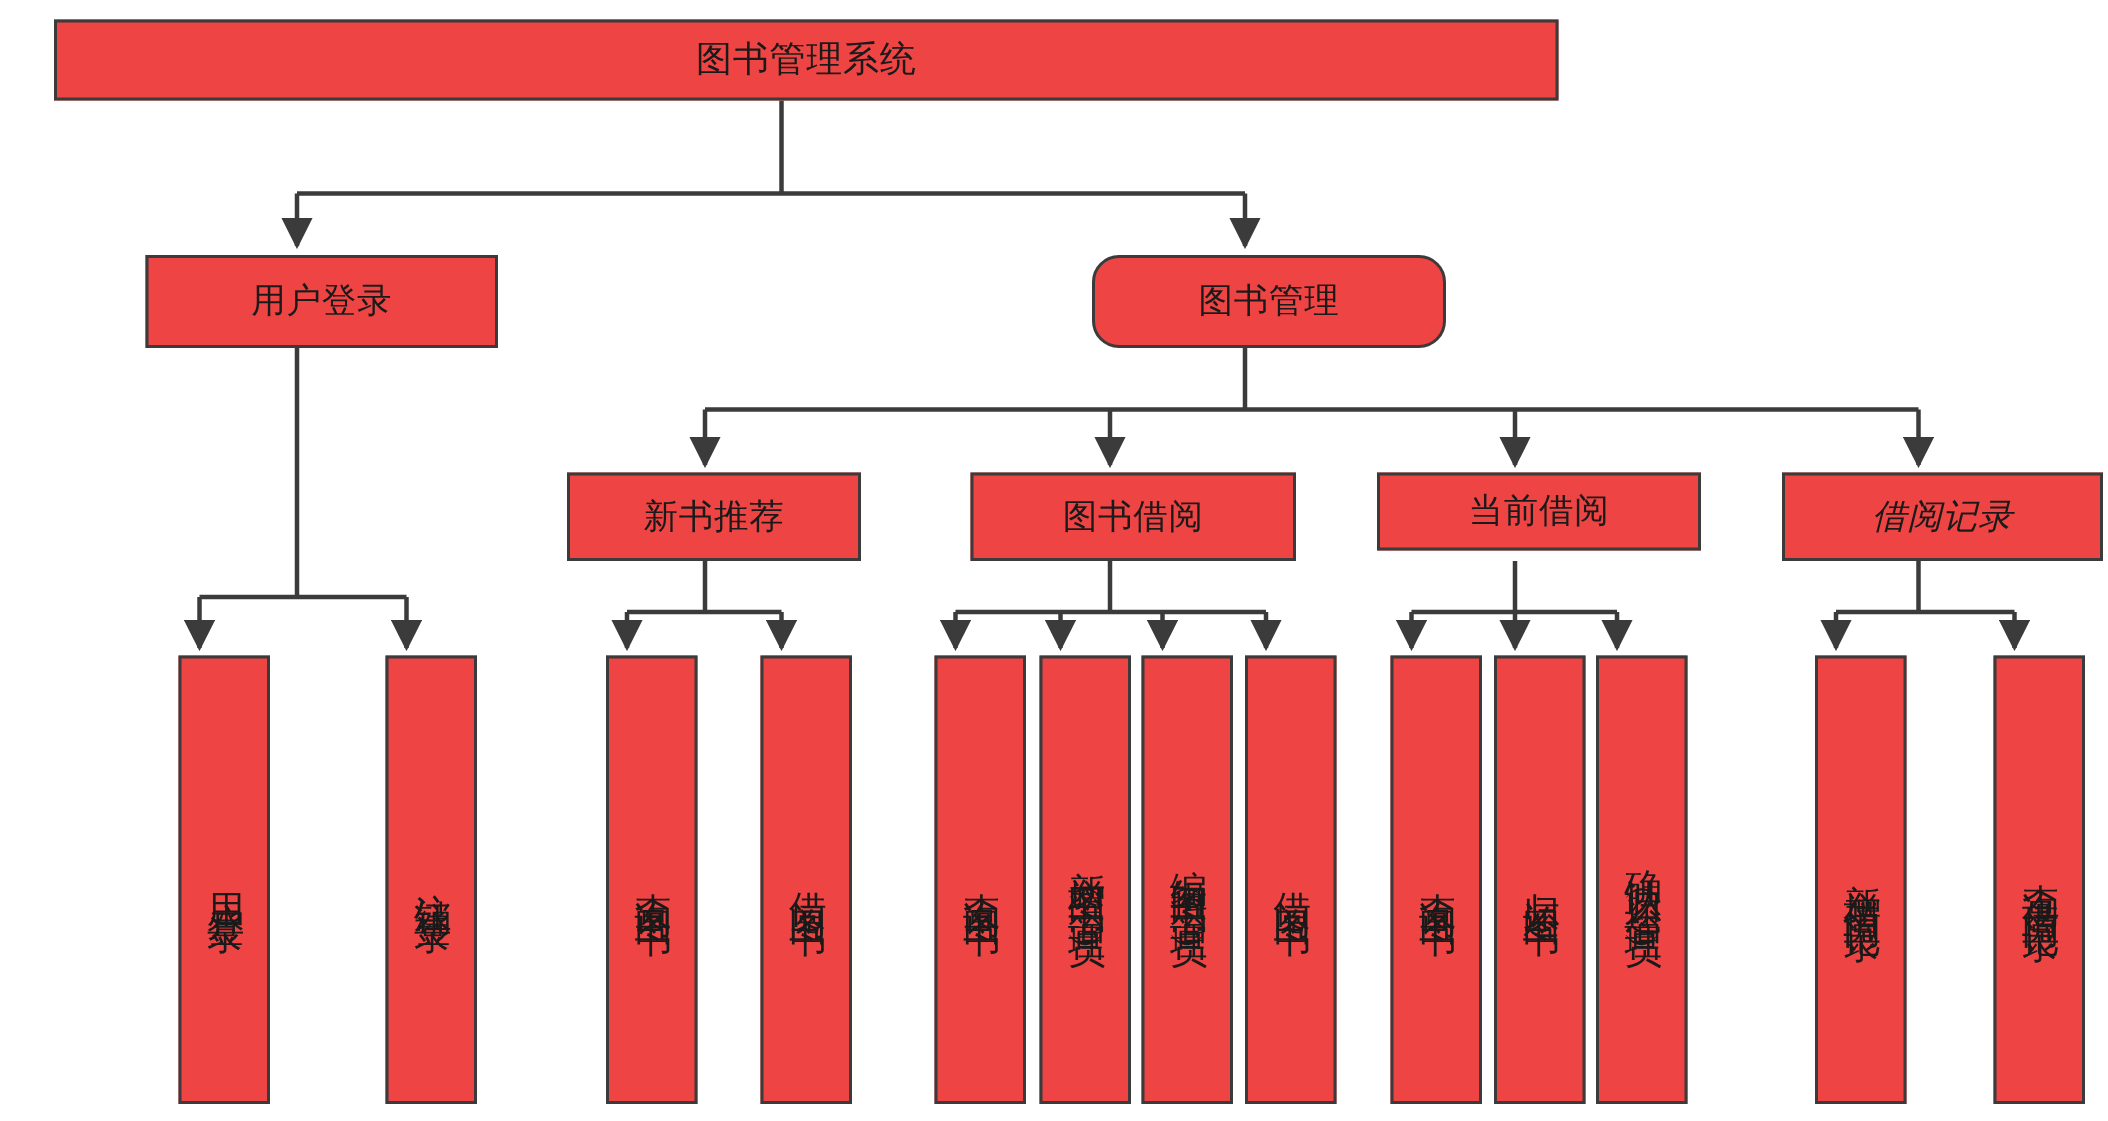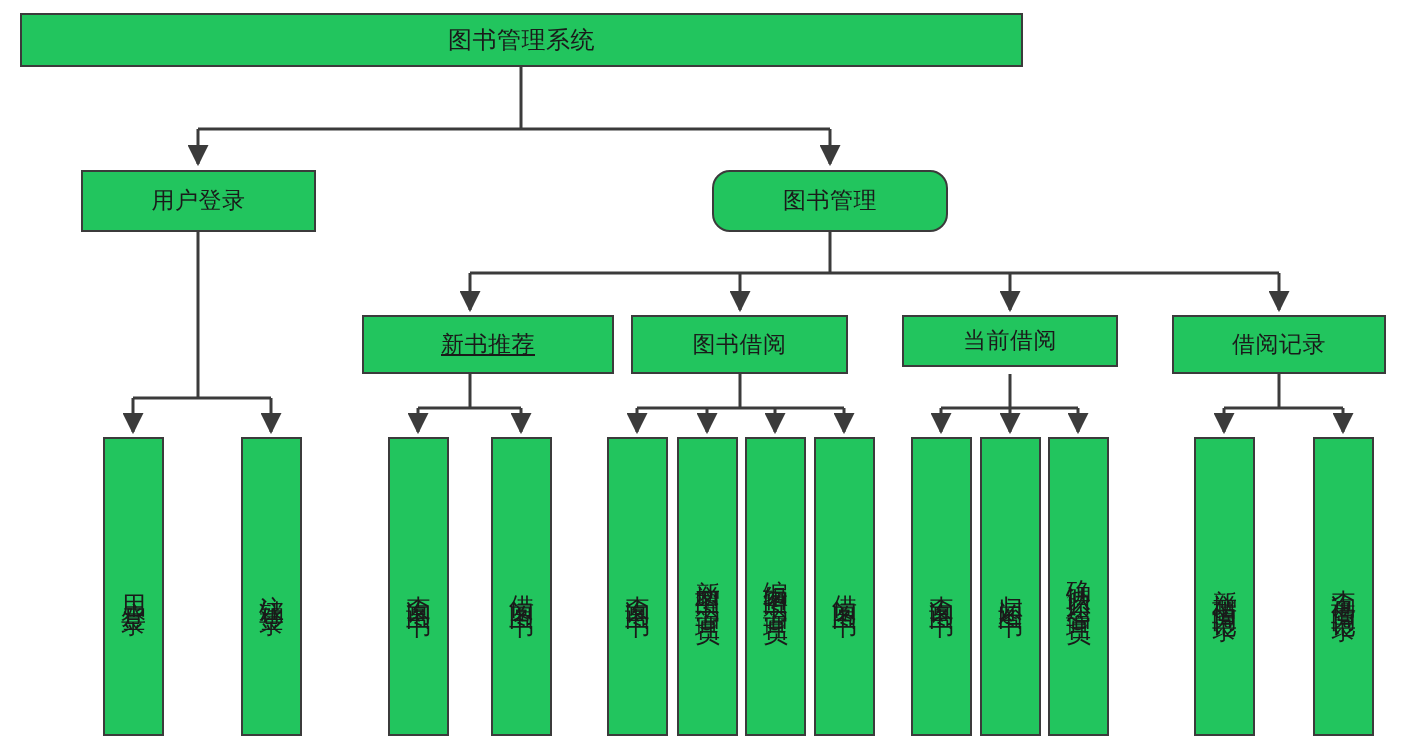--- a/index.html
+++ b/index.html
@@ -22,27 +22,28 @@
     position: absolute;
     left: 0;
     top: 0;
     width: 1405px;
     height: 747px;
     pointer-events: none;
   }
   .node {
     position: absolute;
     box-sizing: border-box;
-    background: #22c55e;
+    background: #ef4444;
     border: 2px solid #3b3b3b;
     display: flex;
     align-items: center;
     justify-content: center;
     color: #1a1a1a;
     text-align: center;
+    margin-left: 16px;
   }
   .node .label {
     display: block;
     line-height: 1.18;
     letter-spacing: 0.5px;
   }
   
   .node.h .label {
     font-size: 23px;
     white-space: nowrap;
@@ -136,33 +137,33 @@
   </div>
 
   <div class="node h" id="node-user-login" style="left:81px; top:170px; width:235px; height:62px;">
     <span class="label">用户登录</span>
   </div>
 
   <div class="node h" id="node-book-manage" style="left:712px; top:170px; width:236px; height:62px;border-radius:18px;">
     <span class="label">图书管理</span>
   </div>
 
-  <div class="node h" id="node-new-book-recommend" style="left:362px; top:315px; width:252px; height:59px;text-decoration:underline;">
+  <div class="node h" id="node-new-book-recommend" style="left:362px; top:315px; width:196px; height:59px;">
     <span class="label">新书推荐</span>
   </div>
 
   <div class="node h" id="node-book-borrow" style="left:631px; top:315px; width:217px; height:59px;text-align:center;">
     <span class="label">图书借阅</span>
   </div>
 
   <div class="node h" id="node-current-borrow" style="left:902px; top:315px; width:216px; height:52px;">
     <span class="label">当前借阅</span>
   </div>
 
-  <div class="node h" id="node-borrow-record" style="left:1172px; top:315px; width:214px; height:59px;">
+  <div class="node h" id="node-borrow-record" style="left:1172px; top:315px; width:214px; height:59px;font-style:italic;">
     <span class="label">借阅记录</span>
   </div>
 
   <div class="node v" id="leaf-user-login" style="left:103px; top:437px; width:61px; height:299px;">
     <span class="label">用户登录</span>
   </div>
 
   <div class="node v" id="leaf-logout-login" style="left:241px; top:437px; width:61px; height:299px;">
     <span class="label">注销登录</span>
   </div>

